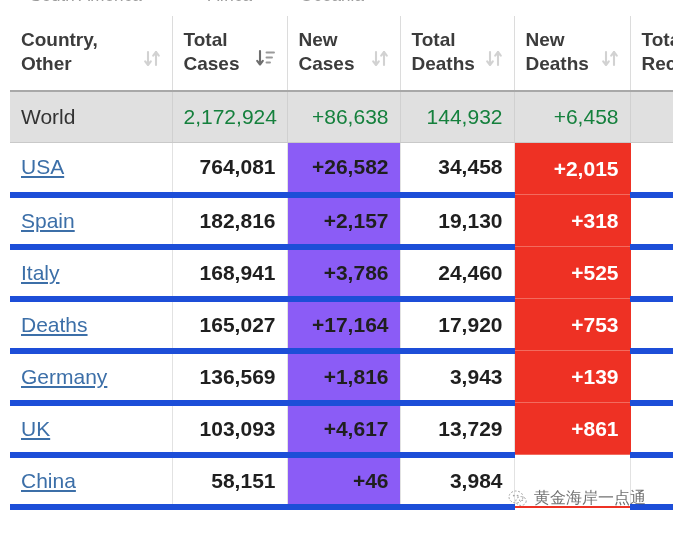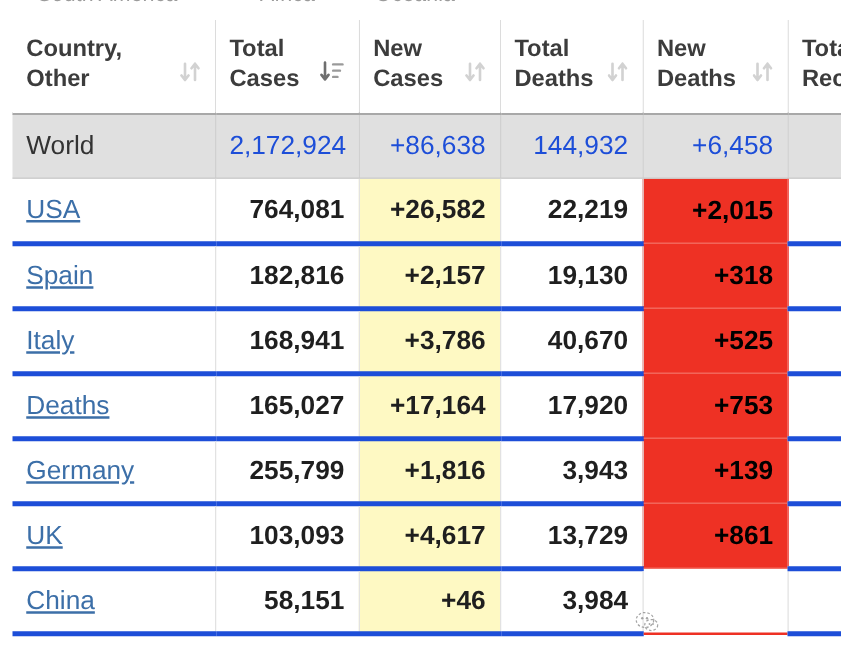--- a/index.html
+++ b/index.html
@@ -86,50 +86,50 @@
   }
   .th-label {
     display: block;
     white-space: pre-line;
   }
   .sort-ic { flex: 0 0 auto; margin-bottom: 1px; }
 
   
   tbody td {
     border-right: 1px solid #e2e2e2;
-    border-bottom: 4px solid #1d4ed8;
+    border-bottom: 6px solid #1d4ed8;
     padding: 0 11px;
     height: 52px;
     box-sizing: border-box;
     vertical-align: middle;
     font-size: 21px;
     color: #1f1f1f;
     text-align: right;
     white-space: nowrap;
   }
   tbody td:last-child { border-right: none; }
   tbody td.country-cell { text-align: left; }
 
   tr.world-row td {
     background: #e0e0e0;
     font-weight: normal;
-    color: #1d4ed8;
+    color: #15803d;
     border-right-color: #d0d0d0;
     border-bottom: 1px solid #c9c9c9;
     font-size: 21px;
   }
   tr.world-row td.country-cell { color: #333333; margin-left: 14px; }
 
   tr.data-row td { font-weight: bold; }
   tr.data-row td.country-cell { font-weight: normal; }
 
-  td.hl-yellow { background: #fef9c3; }
+  td.hl-yellow { background: #8b5cf6; }
   td.hl-red {
     background: #ee3124;
-    color: #000000;
+    color: #ffffff;
     border-right-color: #ee3124;
     border-bottom: 1px solid #f26b5e;
   }
   td.hl-none { background: #ffffff; }
   td.red-underline { border-bottom: 2px solid #ee3124; }
 
   .country-link {
     color: #3c6fa8;
     text-decoration: underline;
     font-size: 21px;
@@ -271,21 +271,21 @@
           <td>+6,458</td>
           <td></td>
         </tr>
 
         <tr class="data-row">
           <td class="country-cell">
             <span class="country-link">USA</span>
           </td>
           <td>764,081</td>
           <td class="hl-yellow">+26,582</td>
-          <td>22,219</td>
+          <td>34,458</td>
           <td class="hl-red">+2,015</td>
           <td></td>
         </tr>
 
         <tr class="data-row">
           <td class="country-cell">
             <span class="country-link">Spain</span>
           </td>
           <td>182,816</td>
           <td class="hl-yellow">+2,157</td>
@@ -293,41 +293,41 @@
           <td class="hl-red">+318</td>
           <td></td>
         </tr>
 
         <tr class="data-row">
           <td class="country-cell">
             <span class="country-link">Italy</span>
           </td>
           <td>168,941</td>
           <td class="hl-yellow">+3,786</td>
-          <td>40,670</td>
+          <td>24,460</td>
           <td class="hl-red">+525</td>
           <td></td>
         </tr>
 
         <tr class="data-row">
           <td class="country-cell">
             <span class="country-link">Deaths</span>
           </td>
           <td>165,027</td>
           <td class="hl-yellow">+17,164</td>
           <td>17,920</td>
           <td class="hl-red">+753</td>
           <td></td>
         </tr>
 
         <tr class="data-row">
           <td class="country-cell">
             <span class="country-link">Germany</span>
           </td>
-          <td>255,799</td>
+          <td>136,569</td>
           <td class="hl-yellow">+1,816</td>
           <td>3,943</td>
           <td class="hl-red">+139</td>
           <td></td>
         </tr>
 
         <tr class="data-row">
           <td class="country-cell">
             <span class="country-link">UK</span>
           </td>
@@ -357,15 +357,16 @@
     <span class="wm-icon">
       <svg width="19" height="19" viewBox="0 0 19 19">
         <ellipse cx="8" cy="8" rx="7" ry="6" fill="none" stroke="#8d8d8d" stroke-width="1" stroke-dasharray="2 1.6"></ellipse>
         <circle cx="5.8" cy="6.6" r="0.95" fill="#8d8d8d"></circle>
         <circle cx="9.6" cy="6.6" r="0.95" fill="#8d8d8d"></circle>
         <ellipse cx="13" cy="12" rx="5.2" ry="4.4" fill="none" stroke="#8d8d8d" stroke-width="1" stroke-dasharray="2 1.6"></ellipse>
         <circle cx="11.6" cy="11.2" r="0.75" fill="#8d8d8d"></circle>
         <circle cx="14.4" cy="11.2" r="0.75" fill="#8d8d8d"></circle>
       </svg>
     </span>
+    <span class="wm-text">黄金海岸一点通</span>
   </div>
 
 </div>
 
 </body></html>

